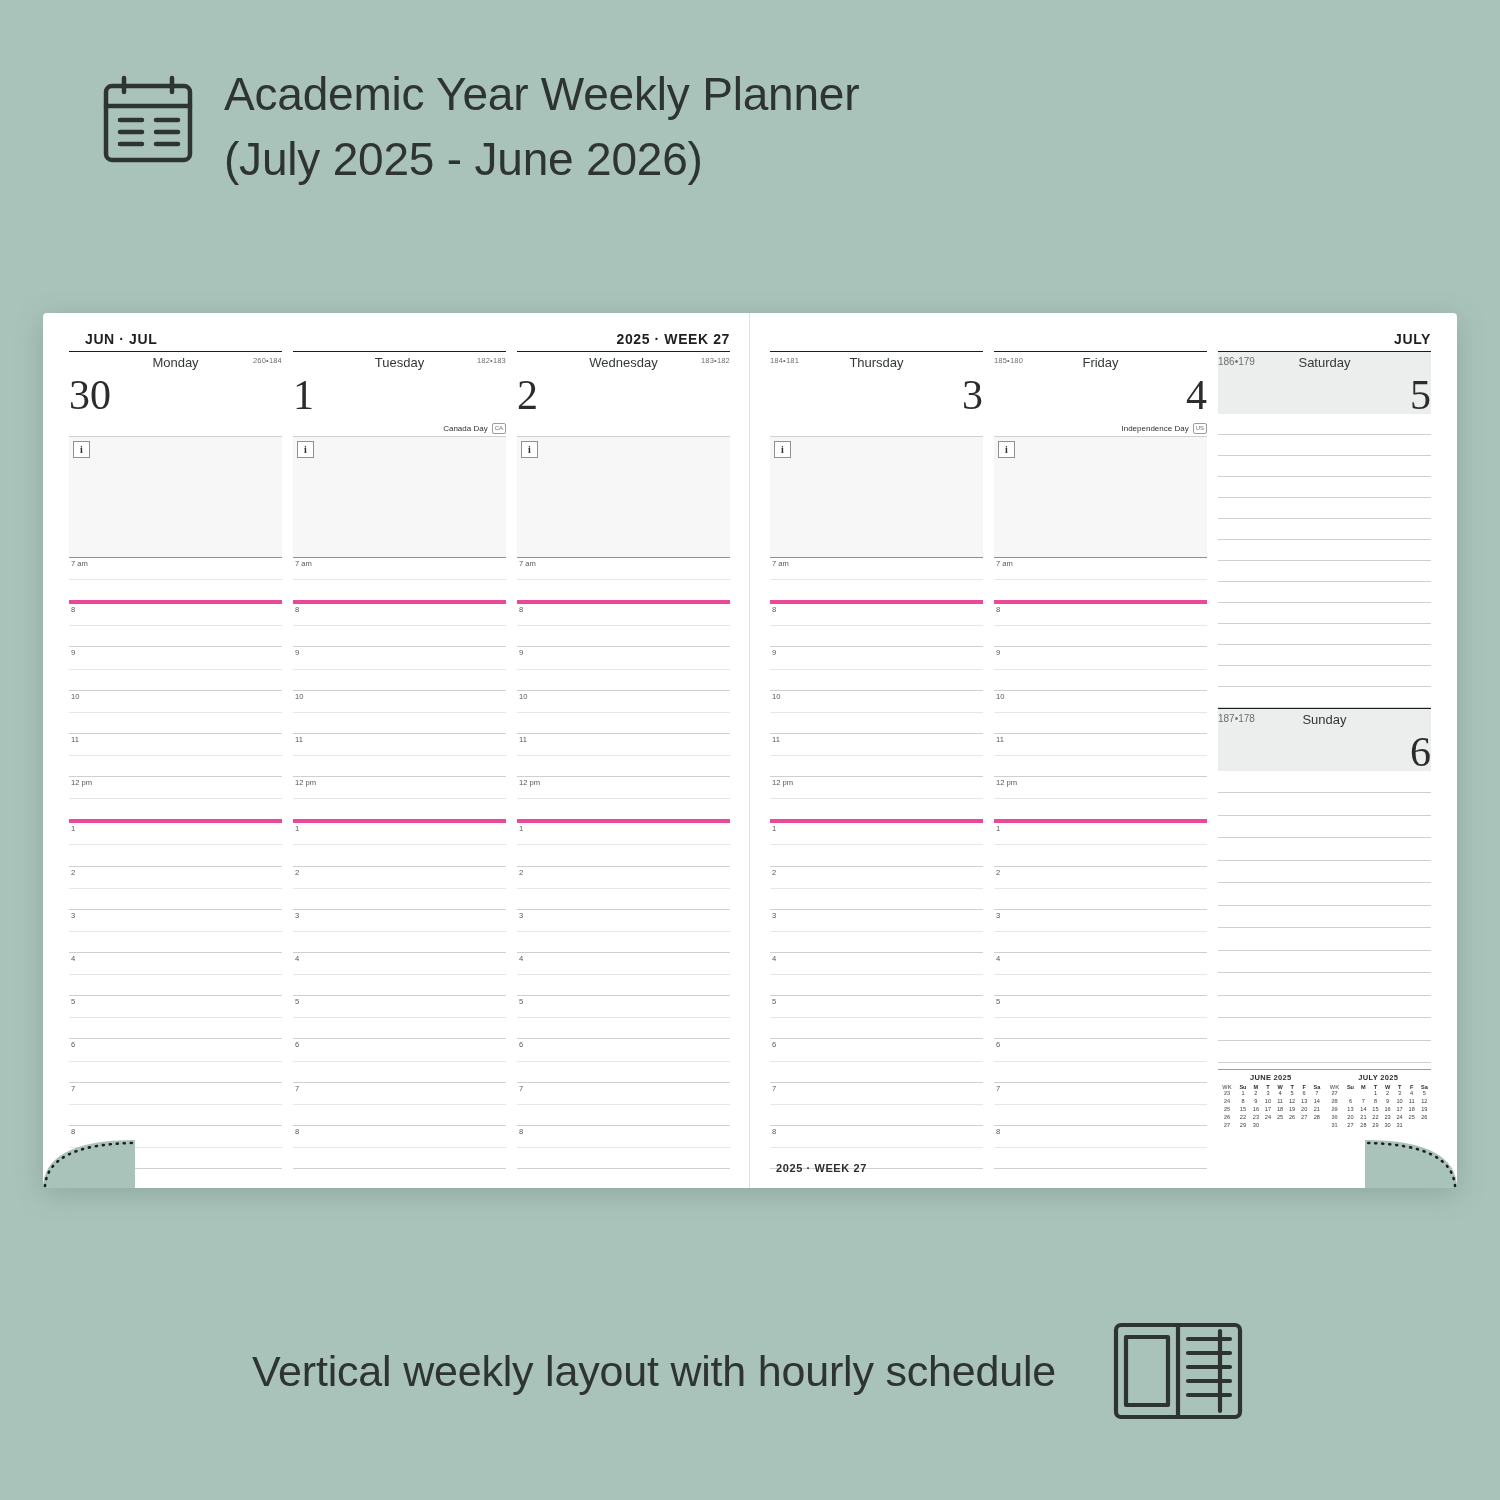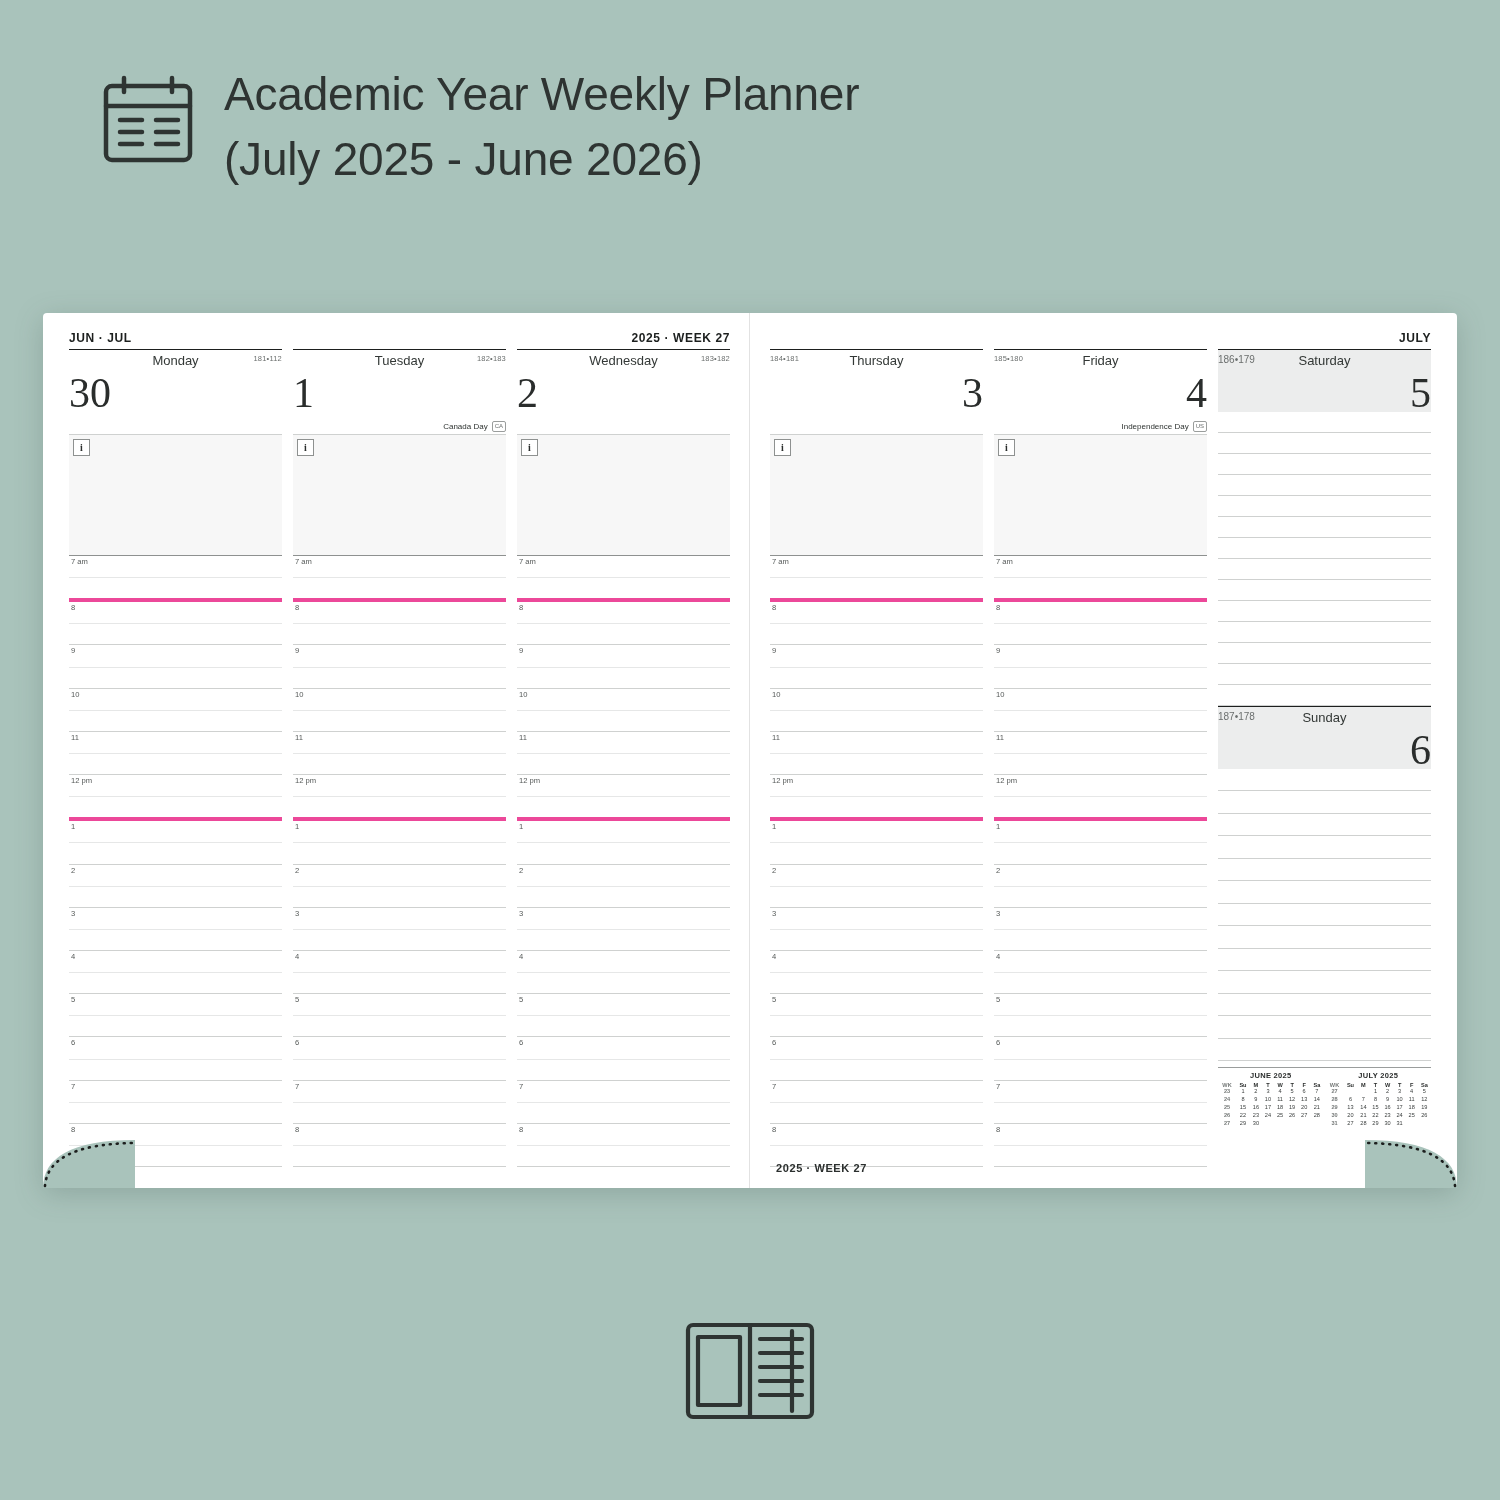--- a/index.html
+++ b/index.html
@@ -38,22 +38,23 @@
   .page.left::after{
     content:"";position:absolute;right:0;top:0;bottom:0;width:1px;background:#e2e2e2;
   }
   
   .notch{position:absolute;bottom:0;width:92px;height:48px;pointer-events:none;}
   .notch.l{left:0;}
   .notch.r{right:0;}
   
   .page-top{
     display:flex;justify-content:space-between;align-items:flex-end;
-    font-size:12px;font-weight:700;letter-spacing:.6px;color:#1c1f1e;
+    font-size:14px;font-weight:700;letter-spacing:.6px;color:#1c1f1e;
     padding-bottom:4px;
+    margin-left:16px;
   }
   .page-bottom{
     position:absolute;left:26px;bottom:14px;font-size:11px;font-weight:700;letter-spacing:.6px;
   }
   
   .cols{display:flex;gap:11px;height:818px;}
   .col{flex:1 1 0;display:flex;flex-direction:column;min-width:0;}
   .col.weekend{flex:1 1 0;}
   .day-head{
     position:relative;height:62px;border-top:1.4px solid #1d1f1e;
@@ -150,21 +151,21 @@
 <div class="spread">
 
   <div class="page left">
     <div class="page-top">
       <span>JUN · JUL</span>
       <span>2025 · WEEK 27</span>
     </div>
     <div class="cols" id="left-cols">
         <div class="col">
           <div class="day-head">
-            <div class="meta right">181•112</div>
+            <div class="meta right">260•184</div>
             <div class="dname">Monday</div>
             <div class="dnum l">30</div>
           </div>
           <div class="notes">
             <div class="info-box">i</div>
           </div>
           <div class="hours">
             <div class="hour major">
               <div class="lbl">7 am</div>
               <div class="half"></div>
@@ -704,20 +705,21 @@
       </div>
     <div class="page-bottom">2025 · WEEK 27</div>
     <svg class="notch r" viewBox="0 0 92 48">
       <path d="M92 48 C 92 18 64 0 0 0 L0 48 Z" fill="#a9c3bb"></path>
       <path d="M90 46 C 88 20 62 4 2 3" fill="none" stroke="#1d1f1e" stroke-width="2.6" stroke-linecap="round" stroke-dasharray="1 6"></path>
     </svg>
   </div>
 </div>
 
 <div class="footer">
+  <div class="footer-text">Vertical weekly layout with hourly schedule</div>
   <span class="book-icon">
     <svg viewBox="0 0 140 112" width="140" height="112" fill="none" stroke="#2e3432" stroke-width="4.2" stroke-linecap="round" stroke-linejoin="round">
       <rect x="8" y="10" width="124" height="92" rx="5"></rect>
       <line x1="70" y1="10" x2="70" y2="102"></line>
       <rect x="18" y="22" width="42" height="68"></rect>
       <line x1="80" y1="24" x2="122" y2="24"></line>
       <line x1="80" y1="38" x2="122" y2="38"></line>
       <line x1="80" y1="52" x2="122" y2="52"></line>
       <line x1="80" y1="66" x2="122" y2="66"></line>
       <line x1="80" y1="80" x2="122" y2="80"></line>

